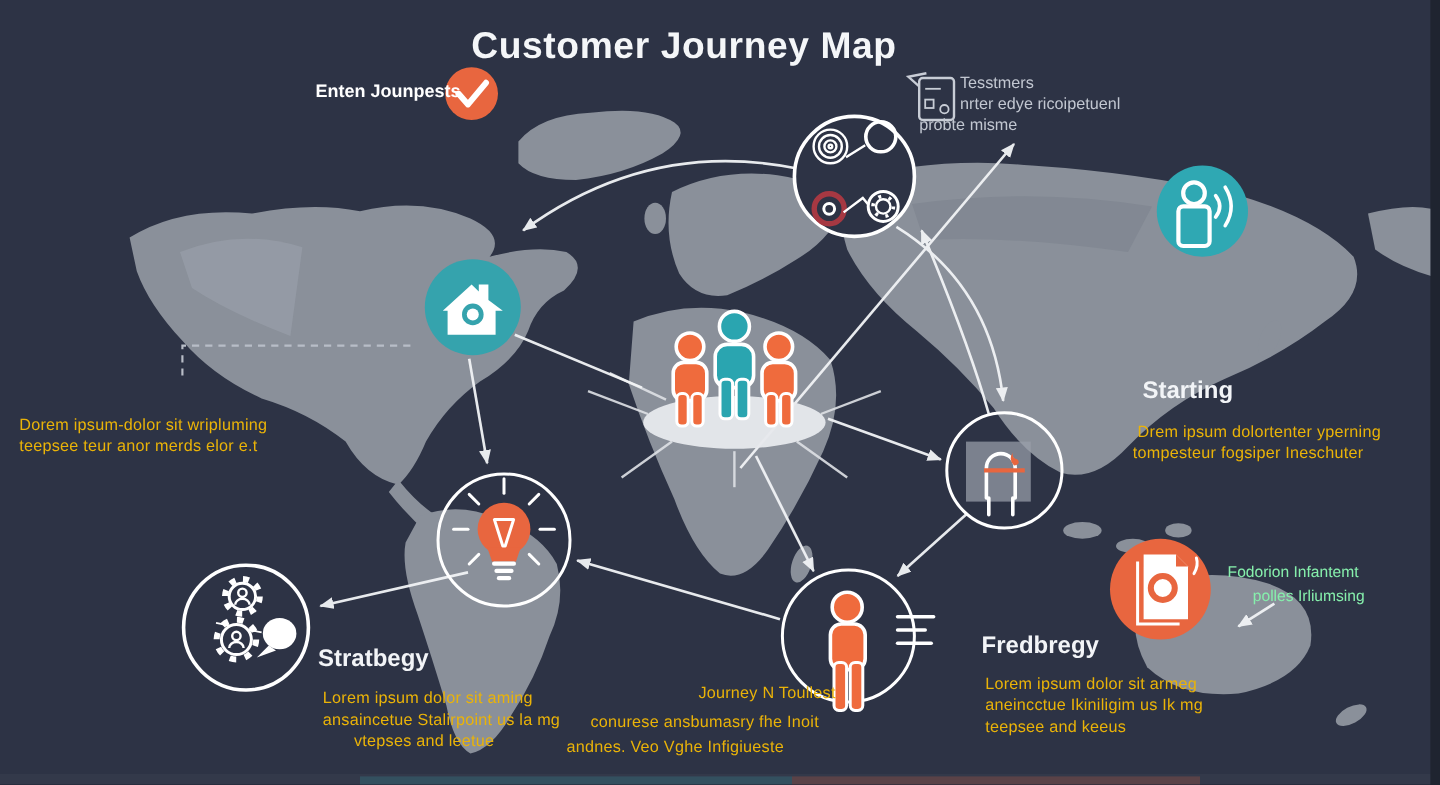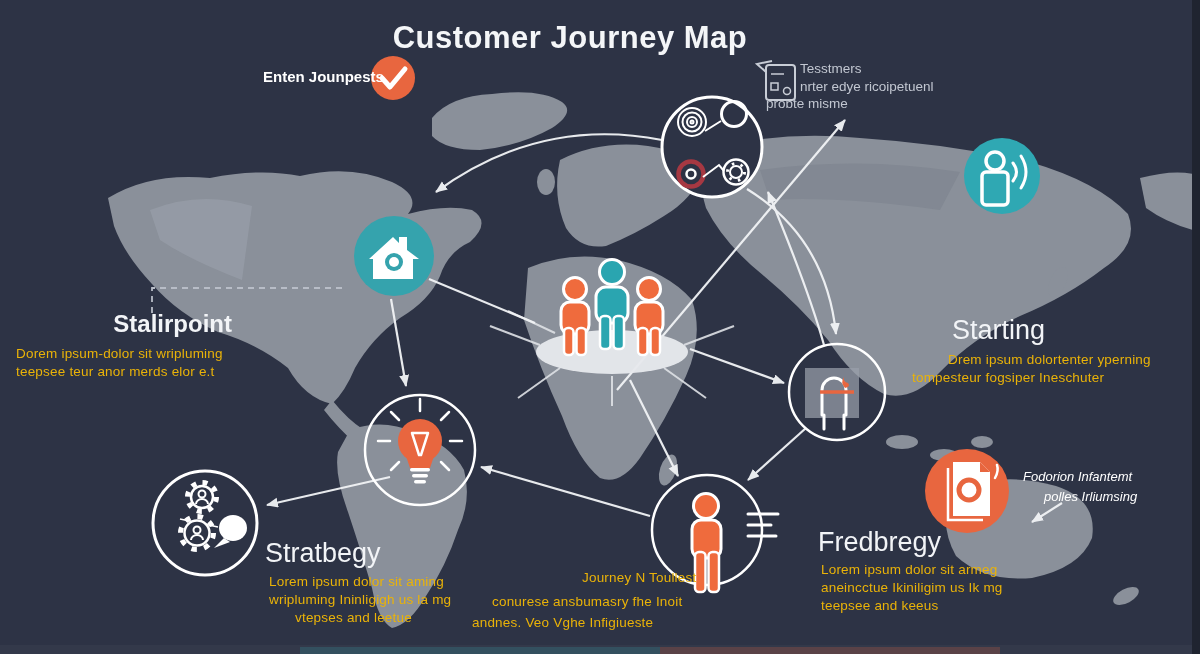--- a/index.html
+++ b/index.html
@@ -7,22 +7,22 @@
     position:relative;width:1192px;height:654px;overflow:hidden;
     background:#2d3345;
     font-family:"Liberation Sans", sans-serif;
     color:#fff;
   }
   .stage svg.scene{position:absolute;left:0;top:0;}
   .txt{position:absolute;white-space:nowrap;}
   .title{font-size:31px;font-weight:700;letter-spacing:.5px;color:#f4f6f8;text-align:center;}
   .badge-label{font-size:15px;font-weight:600;color:#ffffff;}
   .note{font-size:13.5px;color:#c2c7d1;}
-  .note-sm{font-size:13px;color:#ffffff;font-style:italic;}
-  .heading-lg{font-size:27px;font-weight:400;color:#f2f4f7;}
+  .note-sm{font-size:13px;color:#86efac;}
+  .heading-lg{font-size:20px;font-weight:700;color:#f2f4f7;}
   .heading-md{font-size:24px;font-weight:700;color:#f2f4f7;}
   .body-txt{font-size:13.5px;color:#eab308;letter-spacing:.2px;}
 </style>
 </head>
 <body>
 
 <div class="stage">
 
   <svg class="scene" width="1200" height="654" viewBox="0 0 1200 654">
     <defs>
@@ -223,31 +223,30 @@
   </svg>
 
   <div class="txt title" style="left:390px;top:20px;width:360px;">Customer Journey Map</div>
 
   <div class="txt badge-label" style="left:263px;top:68px;">Enten Jounpests</div>
 
   <div class="txt note" style="left:800px;top:61px;">Tesstmers</div>
   <div class="txt note" style="left:800px;top:79px;">nrter edye ricoipetuenl</div>
   <div class="txt note" style="left:766px;top:96px;">probte misme</div>
 
-  <div class="txt heading-md" style="left:30px;top:310px;width:202px;text-align:right;">Stalirpoint</div>
   <div class="txt body-txt" style="left:16px;top:346px;">Dorem ipsum-dolor sit wripluming</div>
   <div class="txt body-txt" style="left:16px;top:364px;">teepsee teur anor merds elor e.t</div>
 
   <div class="txt heading-lg" style="left:952px;top:315px;">Starting</div>
   <div class="txt body-txt" style="left:948px;top:352px;">Drem ipsum dolortenter yperning</div>
-  <div class="txt body-txt" style="left:912px;top:370px;">tompesteur fogsiper Ineschuter</div>
+  <div class="txt body-txt" style="left:944px;top:370px;">tompesteur fogsiper Ineschuter</div>
 
   <div class="txt heading-lg" style="left:265px;top:538px;">Stratbegy</div>
   <div class="txt body-txt" style="left:269px;top:574px;">Lorem ipsum dolor sit aming</div>
-  <div class="txt body-txt" style="left:269px;top:592px;">wripluming Ininligigh us la mg</div>
+  <div class="txt body-txt" style="left:269px;top:592px;">ansaincetue Stalirpoint us la mg</div>
   <div class="txt body-txt" style="left:269px;top:610px;margin-left:26px;">vtepses and leetue</div>
 
   <div class="txt heading-lg" style="left:818px;top:527px;">Fredbregy</div>
   <div class="txt body-txt" style="left:821px;top:562px;">Lorem ipsum dolor sit armeg</div>
   <div class="txt body-txt" style="left:821px;top:580px;">aneincctue Ikiniligim us Ik mg</div>
   <div class="txt body-txt" style="left:821px;top:598px;">teepsee and keeus</div>
 
   <div class="txt body-txt" style="left:582px;top:570px;">Journey N Toullest</div>
   <div class="txt body-txt" style="left:492px;top:594px;">conurese ansbumasry fhe Inoit</div>
   <div class="txt body-txt" style="left:472px;top:615px;">andnes. Veo Vghe Infigiueste</div>

